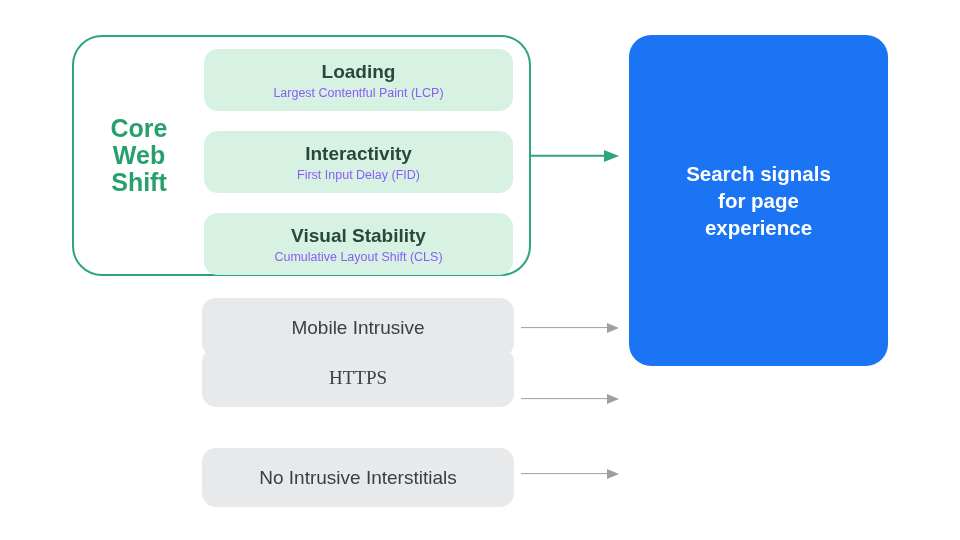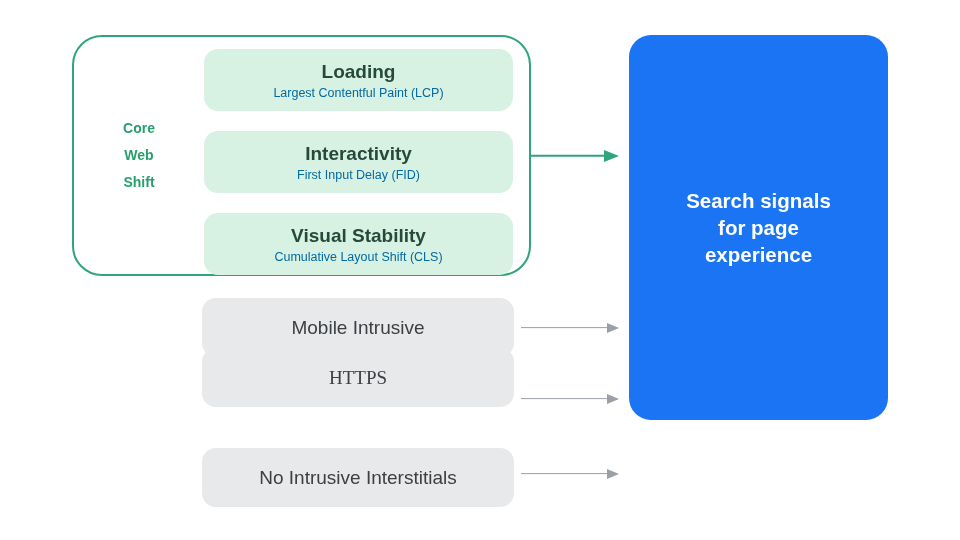--- a/index.html
+++ b/index.html
@@ -34,21 +34,21 @@
     position: absolute;
     left: 0;
     top: 0;
     bottom: 0;
     width: 130px;
     display: flex;
     flex-direction: column;
     justify-content: center;
     align-items: center;
     color: #27a06e;
-    font-size: 14px;
+    font-size: 25px;
     font-weight: bold;
     line-height: 27px;
     text-align: center;
   }
   .cwv-boxes {
     position: absolute;
     left: 130px;
     top: 12px;
     right: 16px;
     display: flex;
@@ -66,21 +66,21 @@
     text-align: center;
   }
   .metric-title {
     font-size: 19px;
     font-weight: 600;
     color: #27493b;
     line-height: 23px;
   }
   .metric-subtitle {
     font-size: 12.5px;
-    color: #0369a1;
+    color: #8b5cf6;
     line-height: 16px;
     margin-top: 2px;
   }
 
   
   .gray-box {
     position: absolute;
     left: 202px;
     width: 312px;
     height: 59px;
@@ -95,21 +95,21 @@
   .gray-box.mobile { top: 298px; }
   .gray-box.https { top: 348px; font-family: Liberation Serif, serif; }
   .gray-box.interstitials { top: 448px; }
 
   
   .result-box {
     position: absolute;
     left: 629px;
     top: 35px;
     width: 259px;
-    height: 385px;
+    height: 331px;
     background: #1a74f3;
     border-radius: 22px;
     display: flex;
     justify-content: center;
     align-items: center;
   }
   .result-label {
     width: 165px;
     text-align: center;
     color: #ffffff;

